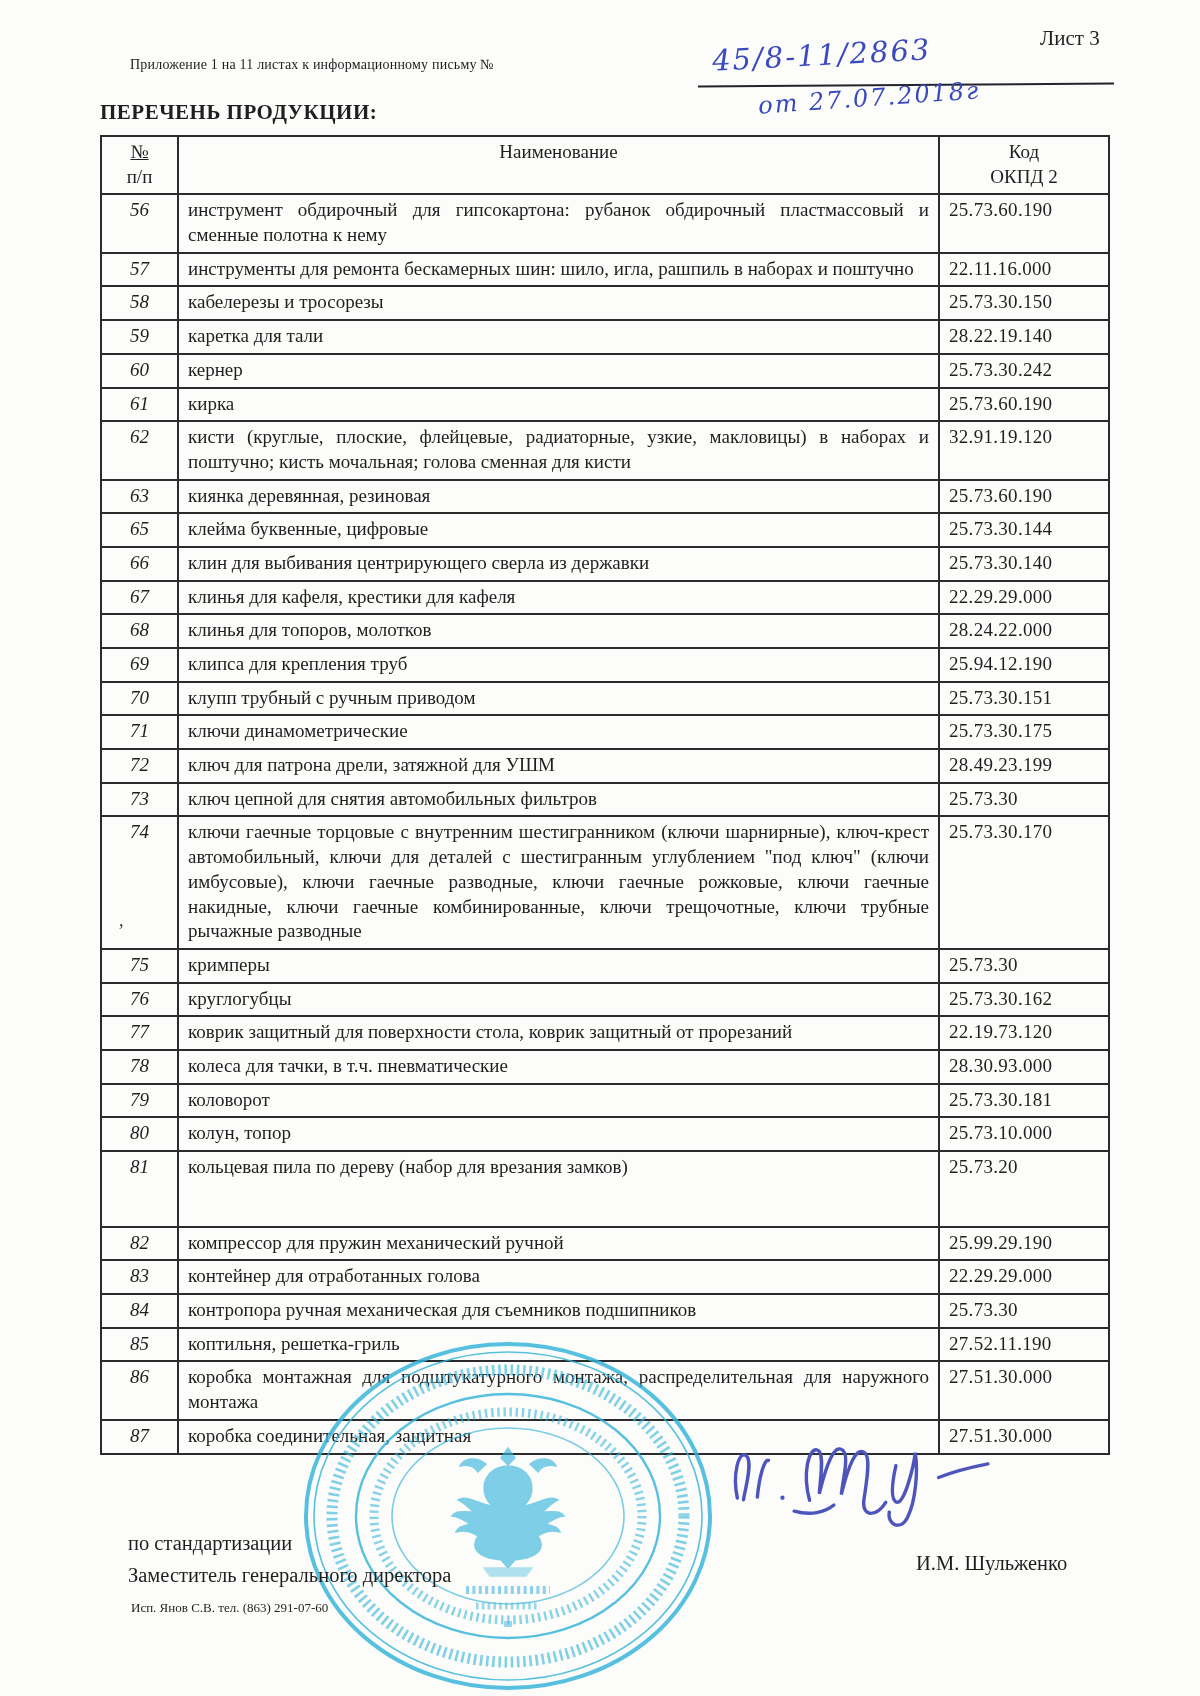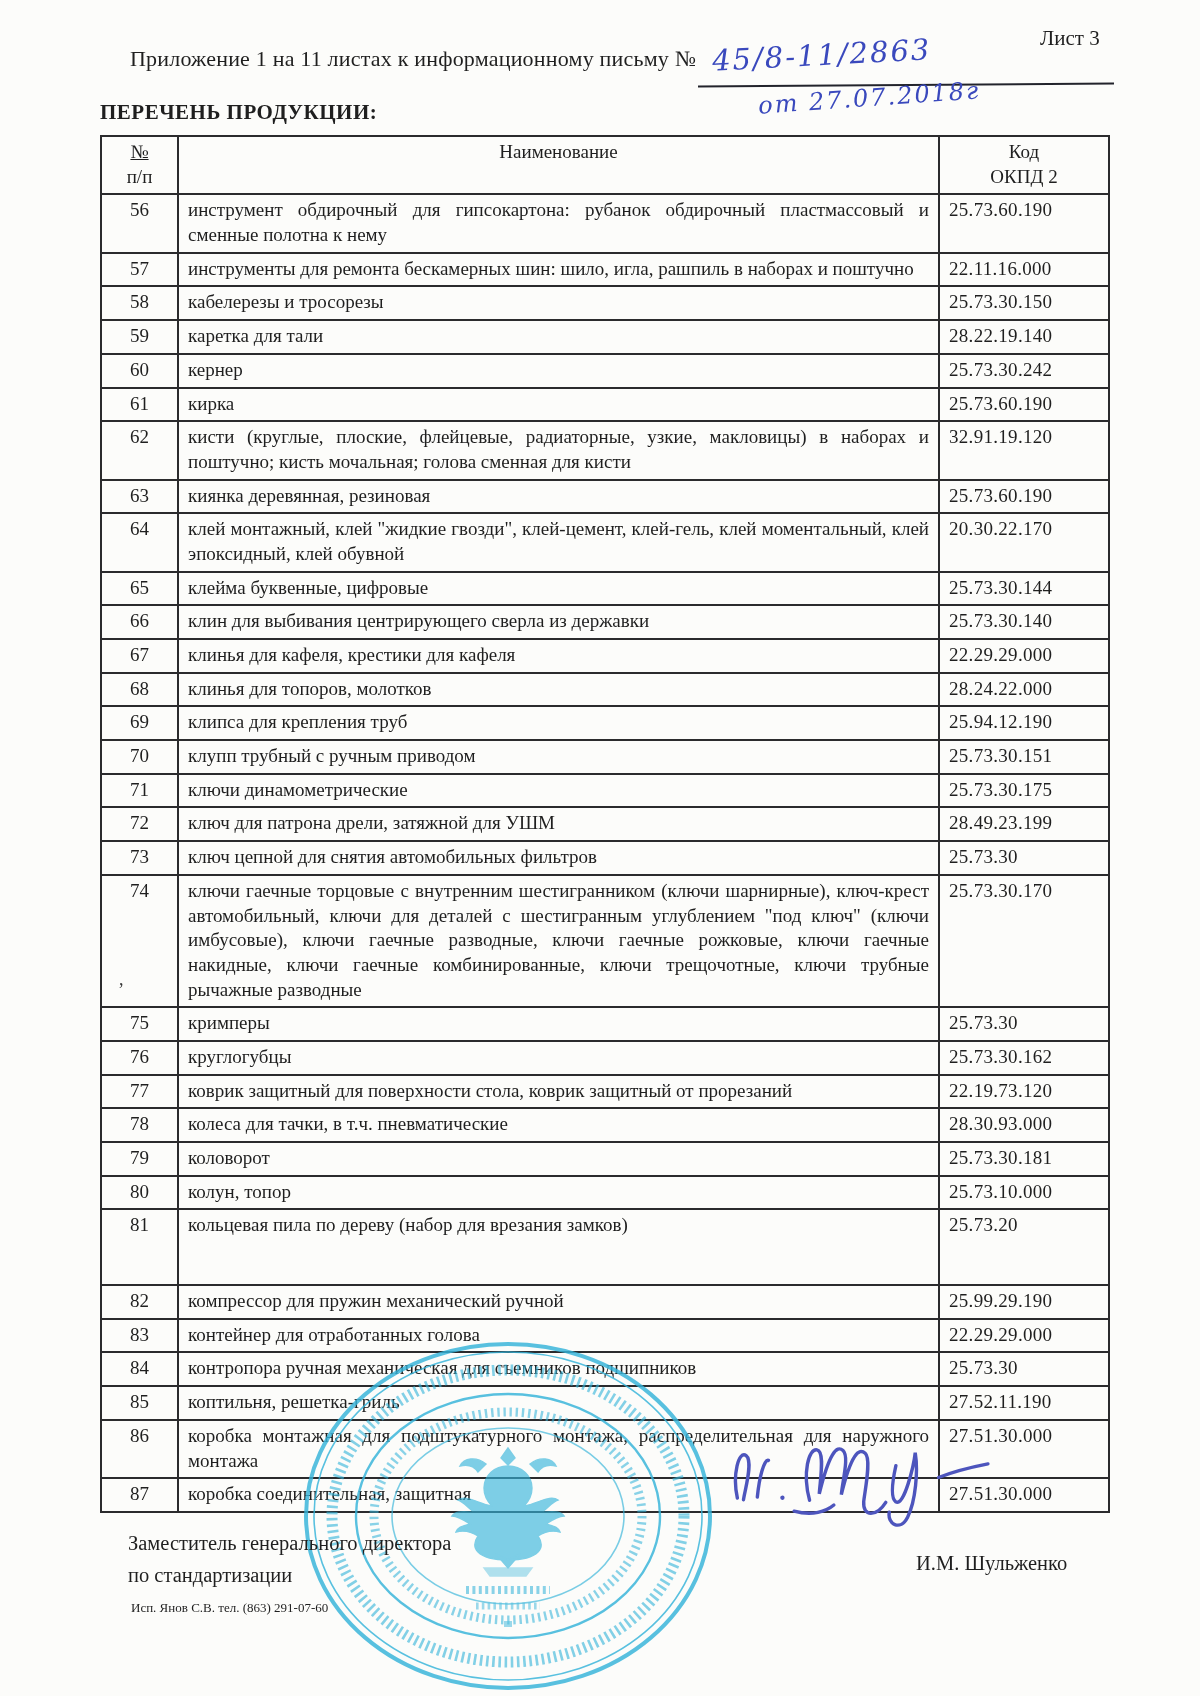--- a/index.html
+++ b/index.html
@@ -8,21 +8,21 @@
     position:relative;
     width:1200px;height:1696px;
     margin:0 auto;
     background:#fcfcfa;
     font-family:"Liberation Serif", serif;
     color:#1f1f1f;
     overflow:hidden;
   }
   
   .sheet-label{position:absolute;top:26px;left:1040px;font-size:21px;text-align:right;}
-  .appendix-line{position:absolute;top:46px;left:130px;font-size:22px;letter-spacing:.2px;}
+  .appendix-line{position:absolute;top:57px;left:130px;font-size:14px;letter-spacing:.2px;}
   .hand{
     position:absolute;color:#3a49bd;
     font-family:"DejaVu Serif", serif;font-style:italic;
     white-space:nowrap;
   }
   .hand-number{top:38px;left:712px;font-size:29px;transform:rotate(-3deg);letter-spacing:2px;}
   .hand-date{top:84px;left:758px;font-size:24px;transform:rotate(-4deg);letter-spacing:2px;}
   .hand-underline{
     position:absolute;top:84px;left:698px;width:416px;height:0;
     border-top:2px solid #22232b;transform:rotate(-.4deg);
@@ -41,21 +41,21 @@
     vertical-align:top;
     font-weight:normal;
     padding:3px 9px 4px 9px;
     font-size:19px;line-height:1.3;
   }
   col.c-num{width:77px;}
   col.c-name{width:761px;}
   col.c-code{width:170px;}
   th.h-cell{text-align:center;font-size:20px;padding:6px 4px;line-height:1.45;}
   th.h-cell .nosign{text-decoration:underline;}
-  td.col-num{text-align:center;font-size:19.5px;}
+  td.col-num{text-align:center;font-size:19.5px;font-style:italic;}
   td.col-name{text-align:justify;text-align-last:left;}
   td.col-code{text-align:left;font-size:19.5px;letter-spacing:.3px;}
   tr.tall td{padding-bottom:46px;}
   .num-note{display:block;text-align:left;padding-left:8px;margin-top:64px;font-size:18px;color:#333;}
   
   .signer-title{position:absolute;left:128px;top:1528px;font-size:20.5px;line-height:1.55;}
   .signer-name{position:absolute;left:916px;top:1552px;font-size:20.5px;}
   .executor{position:absolute;left:131px;top:1600px;font-size:13px;}
   .signature-svg{position:absolute;left:726px;top:1408px;pointer-events:none;}
   .stamp-svg{position:absolute;left:298px;top:1338px;opacity:.82;pointer-events:none;}
@@ -128,25 +128,20 @@
           <td class="col-num">62</td>
           <td class="col-name">кисти (круглые, плоские, флейцевые, радиаторные, узкие, макловицы) в наборах и поштучно; кисть мочальная; голова сменная для кисти</td>
           <td class="col-code">32.91.19.120</td>
         </tr>
         <tr>
           <td class="col-num">63</td>
           <td class="col-name">киянка деревянная, резиновая</td>
           <td class="col-code">25.73.60.190</td>
         </tr>
         <tr>
-          <td class="col-num">64</td>
-          <td class="col-name">клей монтажный, клей "жидкие гвозди", клей-цемент, клей-гель, клей моментальный, клей эпоксидный, клей обувной</td>
-          <td class="col-code">20.30.22.170</td>
-        </tr>
-        <tr>
           <td class="col-num">65</td>
           <td class="col-name">клейма буквенные, цифровые</td>
           <td class="col-code">25.73.30.144</td>
         </tr>
         <tr>
           <td class="col-num">66</td>
           <td class="col-name">клин для выбивания центрирующего сверла из державки</td>
           <td class="col-code">25.73.30.140</td>
         </tr>
         <tr>
@@ -298,19 +293,19 @@
                C126 44 134 38 140 44 C146 50 138 80 136 92
                C134 108 148 108 158 94"></path>
       <path d="M170 58 C165 76 163 90 168 94 C176 100 188 58 190 46
                C192 64 188 94 179 110 C171 124 158 116 161 104"></path>
       <path d="M66 98 C84 104 98 100 106 94"></path>
       <path d="M212 72 C230 66 248 63 262 61"></path>
     </g>
   </svg>
 
   <div class="signer-title">
+    <div>по стандартизации</div>
     <div>Заместитель генерального директора</div>
-    <div>по стандартизации</div>
   </div>
   <div class="signer-name">И.М. Шульженко</div>
   <div class="executor">Исп. Янов С.В. тел. (863) 291-07-60</div>
 
 </div>
 
 </body></html>

